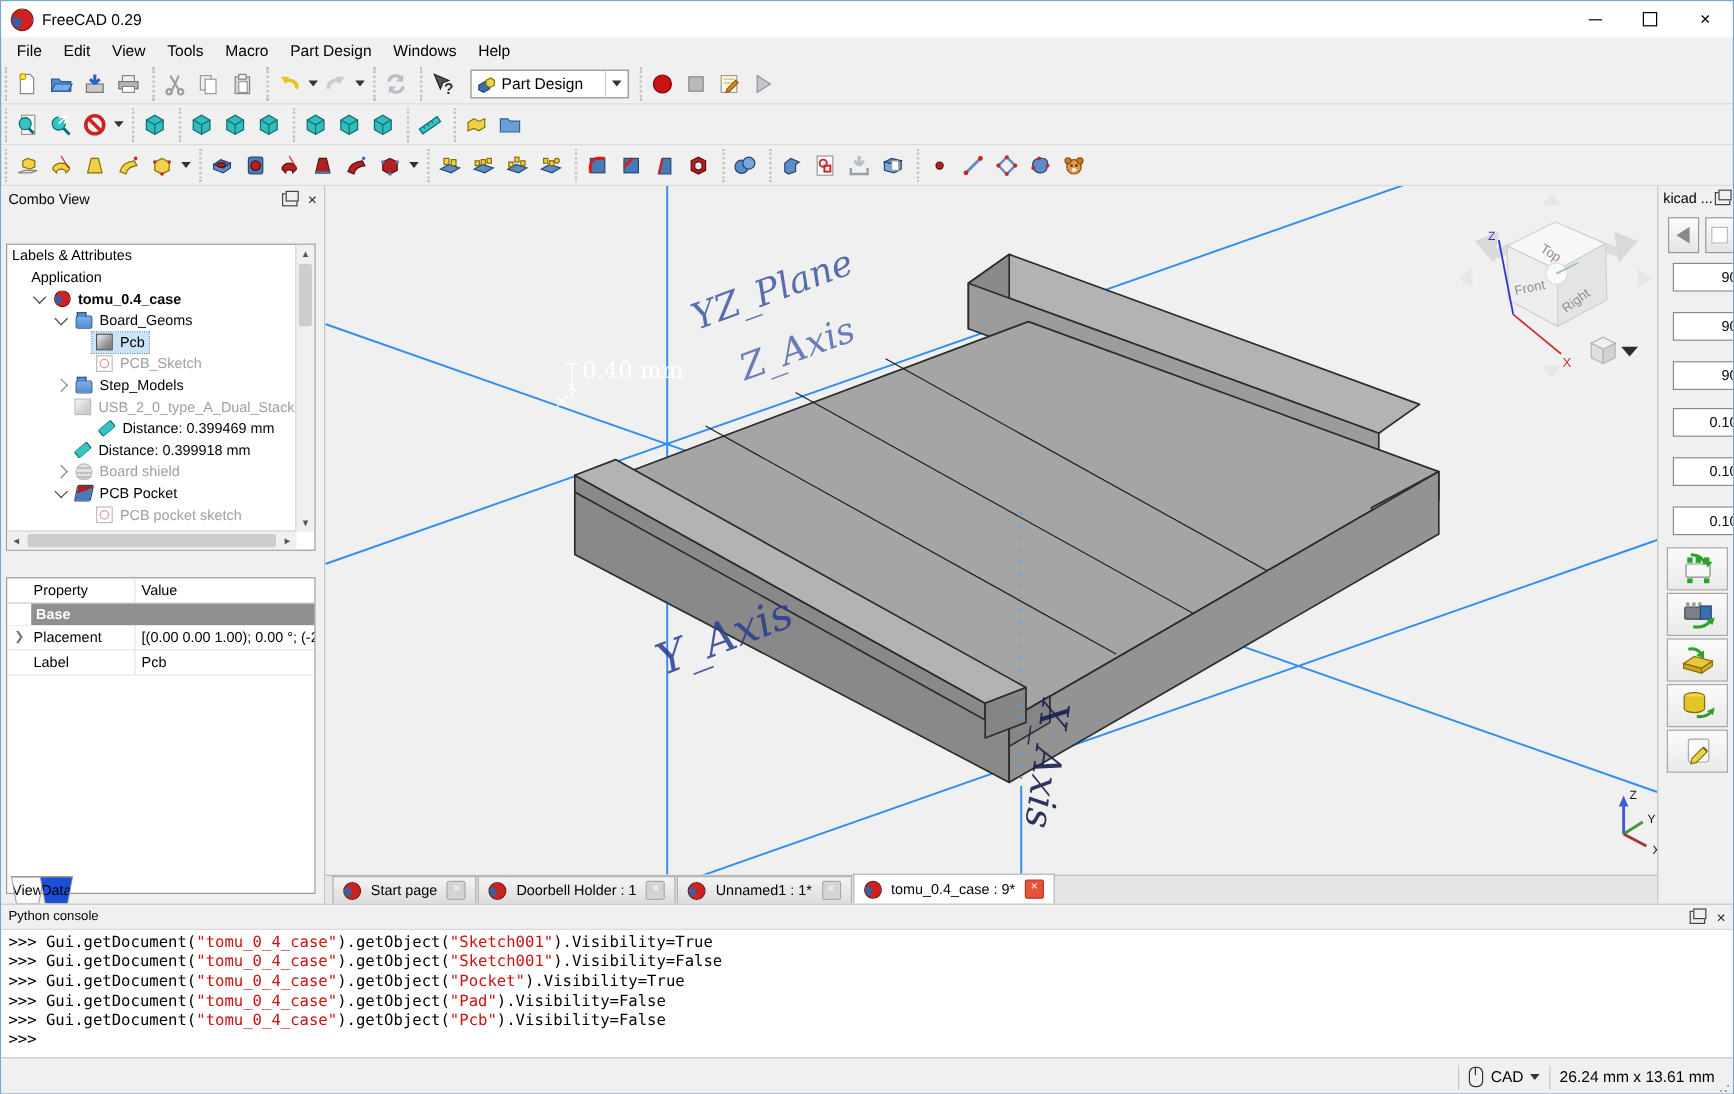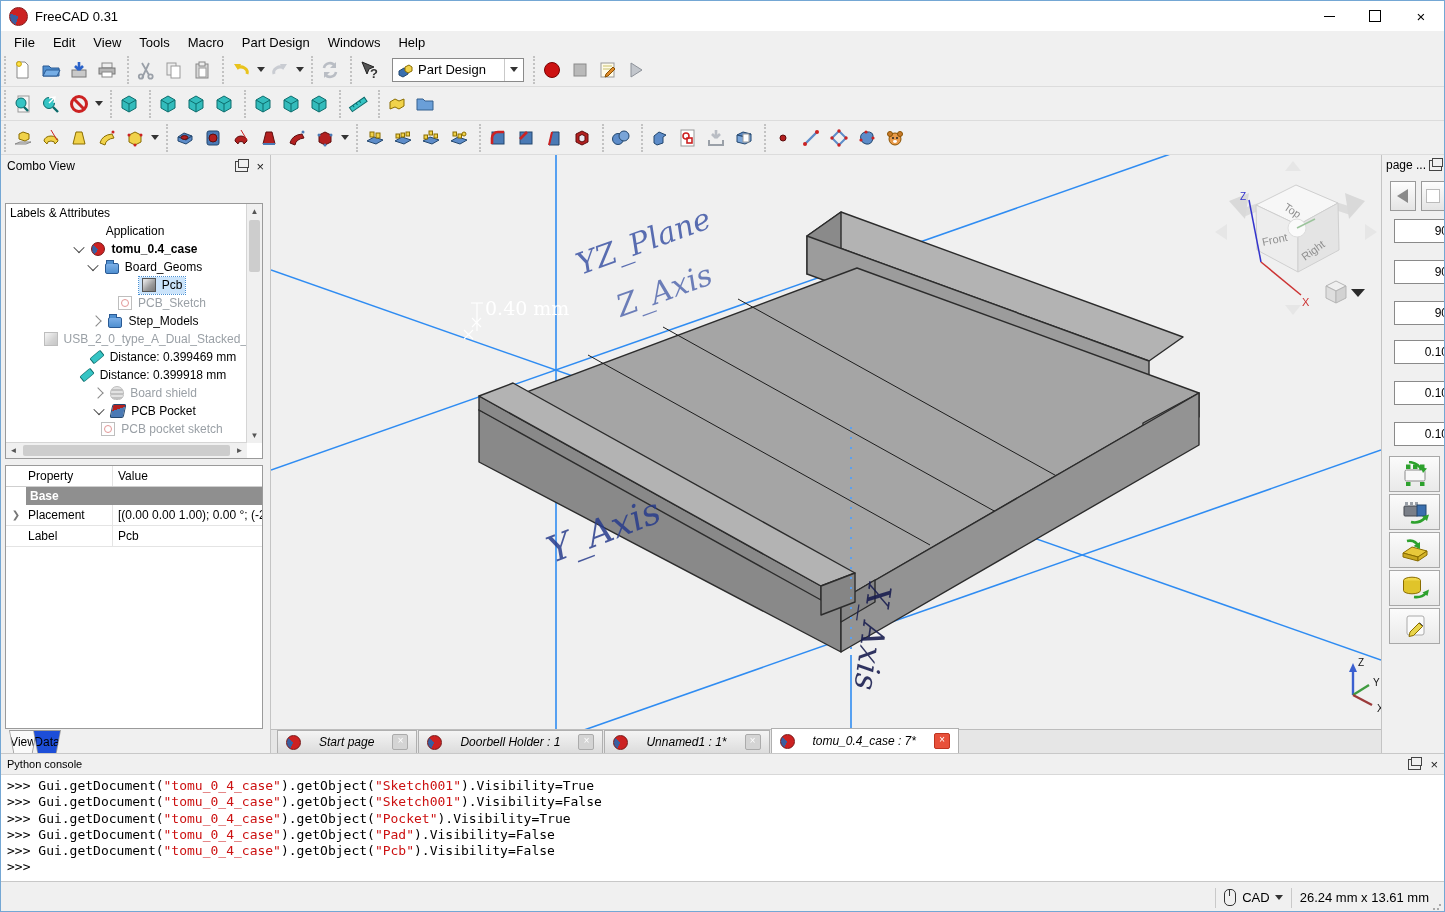--- a/index.html
+++ b/index.html
@@ -48,21 +48,21 @@
   .float-ico::before{content:"";position:absolute;left:2px;top:-3px;width:9px;height:7px;border:1px solid #444;background:#f0f0f0;}
   .x-ico{font-size:13px;line-height:11px;color:#222;}
   #cv-tabs{height:23px;display:flex;align-items:flex-end;padding-left:6px;border-bottom:1px solid #b9b9b9;}
   .cv-tab{padding:3px 16px;border:1px solid #b9b9b9;border-bottom:none;background:#e4e4e4;
     border-radius:3px 3px 0 0;margin-right:3px;font-size:12px;}
   .cv-tab.active{background:#f6f6f6;position:relative;top:1px;padding-bottom:4px;}
   #tree-box{position:absolute;left:4px;top:48px;width:258px;height:256px;background:#fff;
     border:1px solid #9a9a9a;box-sizing:border-box;overflow:hidden;}
   #tree-inner{position:absolute;left:0;top:0;right:15px;bottom:15px;overflow:hidden;}
   #tree-header{height:18px;line-height:18px;padding-left:4px;}
-  .trow{height:18px;display:flex;align-items:center;padding-left:4px;white-space:nowrap;justify-content:center;}
+  .trow{height:18px;display:flex;align-items:center;padding-left:4px;white-space:nowrap;}
   .trow.selected .sel-wrap{background:#cbe4fb;outline:1px dotted #4a90d2;}
   .sel-wrap{display:flex;align-items:center;padding:0 3px;height:17px;}
   .trow.bold .tlabel{font-weight:bold;}
   .trow.gray .tlabel{color:#9aa0a6;}
   .trow.gray .ti{opacity:.55;}
   .tlabel{font-size:12px;}
   .chev{width:7px;height:7px;display:inline-block;flex:none;margin:0 5px 0 1px;}
   .chev.down{border-right:1.7px solid #444;border-bottom:1.7px solid #444;transform:rotate(45deg) translate(-1px,-1px);}
   .chev.right{border-right:1.7px solid #8a8a8a;border-bottom:1.7px solid #8a8a8a;transform:rotate(-45deg);}
   .chev.blank{visibility:hidden;}
@@ -79,21 +79,21 @@
   .ti-shield{background:repeating-linear-gradient(180deg,#cccccc 0 2px,#8f8f8f 2px 4px);border-radius:50% 50% 40% 40%;border:1px solid #8a8a8a;}
   .ti-pocket{background:linear-gradient(160deg,#b32020 38%,#4a7ab5 38%);border:1px solid #23476e;transform:skewX(-12deg);border-radius:2px;}
   
   #vscroll{position:absolute;right:0;top:0;bottom:15px;width:15px;background:#f0f0f0;border-left:1px solid #d5d5d5;}
   #hscroll{position:absolute;left:0;right:15px;bottom:0;height:15px;background:#f0f0f0;border-top:1px solid #d5d5d5;display:flex;align-items:center;}
   .sb-btn{width:15px;height:15px;display:flex;align-items:center;justify-content:center;color:#555;font-size:8px;flex:none;}
   .vthumb{position:absolute;left:2px;top:16px;width:11px;height:52px;background:#cdcdcd;border-radius:2px;}
   .vdown{position:absolute;bottom:0;left:0;}
   .hthumb{height:11px;background:#cdcdcd;border-radius:2px;flex:1;margin:0 2px;}
   
-  #prop-box{position:absolute;left:4px;top:310px;width:258px;height:264px;background:#fff;border:1px solid #9a9a9a;box-sizing:border-box;}
+  #prop-box{position:absolute;left:4px;top:326px;width:258px;height:264px;background:#fff;border:1px solid #9a9a9a;box-sizing:border-box;}
   .pg-row{display:flex;height:20px;line-height:20px;border-bottom:1px solid #e4e4e4;}
   .pg-gutter{width:20px;flex:none;color:#777;text-align:center;font-size:10px;}
   .pg-prop{width:84px;flex:none;border-right:1px solid #e4e4e4;padding-left:2px;}
   .pg-val{flex:1;padding-left:5px;overflow:hidden;white-space:nowrap;}
   .pg-head{font-size:12px;border-bottom:1px solid #cfcfcf;}
   .pg-group{height:18px;line-height:18px;background:#8f8f8f;color:#fff;font-weight:bold;display:flex;}
   .pg-group .pg-gutter{background:#fff;}
   .pg-group .gl{padding-left:4px;}
   
   #lp-tabs{position:absolute;left:8px;bottom:2px;height:21px;display:flex;}
@@ -102,22 +102,22 @@
   .lp-tab>span{position:absolute;inset:1px;clip-path:polygon(0 0,100% 0,84% 100%,16% 100%);
     background:#1d4ed8;display:flex;align-items:center;justify-content:center;}
   .lp-tab.active>span{background:#fafafa;}
   
   #viewport{position:absolute;left:270px;top:154px;width:1110px;height:574px;overflow:hidden;
     background:linear-gradient(180deg,#3d4073 0%,#62659c 38%,#9western 0,#9699b2 70%,#b7b9c7 100%);}
   #viewport svg{position:absolute;left:0;top:0;}
   
   #doc-tabbar{position:absolute;left:270px;top:728px;width:1110px;height:24px;background:#e6e6e6;
     border-top:1px solid #bdbdbd;display:flex;align-items:flex-end;padding-left:6px;box-sizing:border-box;}
-  .dtab{display:flex;align-items:center;gap:18px;height:22px;padding:0 8px;margin-right:1px;
-    background:linear-gradient(#f4f4f4,#dcdcdc);border:1px solid #b0b0b0;border-bottom:none;font-size:12px;font-style:italic;}
+  .dtab{display:flex;align-items:center;gap:8px;height:22px;padding:0 8px;margin-right:1px;
+    background:linear-gradient(#f4f4f4,#dcdcdc);border:1px solid #b0b0b0;border-bottom:none;font-size:12px;}
   .dtab.active{background:#fff;height:24px;}
   .fc-mini{width:13px;height:13px;border-radius:50%;flex:none;
     background:conic-gradient(from 210deg,#3a5fa0 0 100deg,#cc2222 100deg 360deg);border:1px solid #7a1515;}
   .tclose{width:14px;height:14px;background:#d4d4d4;border:1px solid #ababab;border-radius:2px;
     color:#fff;font-size:10px;line-height:12px;text-align:center;flex:none;}
   .dtab.active .tclose{background:#e8503a;border-color:#bf3420;}
   
   #right-panel{position:absolute;left:1380px;top:154px;width:65px;height:598px;background:#f0f0f0;
     border-left:1px solid #c4c4c4;box-sizing:border-box;overflow:hidden;}
   #kp-title{height:20px;display:flex;align-items:center;padding:0 4px;font-size:12px;}
@@ -153,21 +153,21 @@
                radial-gradient(circle 1px at 6px 8px,#aaa 1px,transparent 1px),
                radial-gradient(circle 1px at 8px 4px,#aaa 1px,transparent 1px);}
 </style>
 </head>
 <body>
 
 <div class="app">
 
   <div id="titlebar">
     <span class="fc-logo"></span>
-    <span id="win-title">FreeCAD 0.31</span>
+    <span id="win-title">FreeCAD 0.29</span>
     <div class="wctrl">
       <span class="wbtn">
           <span class="glyph-min"></span>
         </span>
       <span class="wbtn">
           <span class="glyph-max"></span>
         </span>
       <span class="wbtn">
           <span class="glyph-close">×</span>
         </span>
@@ -969,28 +969,28 @@
         <span>Doorbell Holder : 1</span>
         <span class="tclose">×</span>
       </div>
       <div class="dtab">
         <span class="fc-mini"></span>
         <span>Unnamed1 : 1*</span>
         <span class="tclose">×</span>
       </div>
       <div class="dtab active">
         <span class="fc-mini"></span>
-        <span>tomu_0.4_case : 7*</span>
+        <span>tomu_0.4_case : 9*</span>
         <span class="tclose">×</span>
       </div>
     </div>
 
   <div id="right-panel">
     <div id="kp-title">
-      <span>page ...</span>
+      <span>kicad ...</span>
       <span class="float-ico"></span>
     </div>
     <div class="knav-row">
       <span class="knav">
           <span class="tri-left"></span>
         </span>
       <span class="knav">
           <span class="sq-white"></span>
         </span>
     </div>

